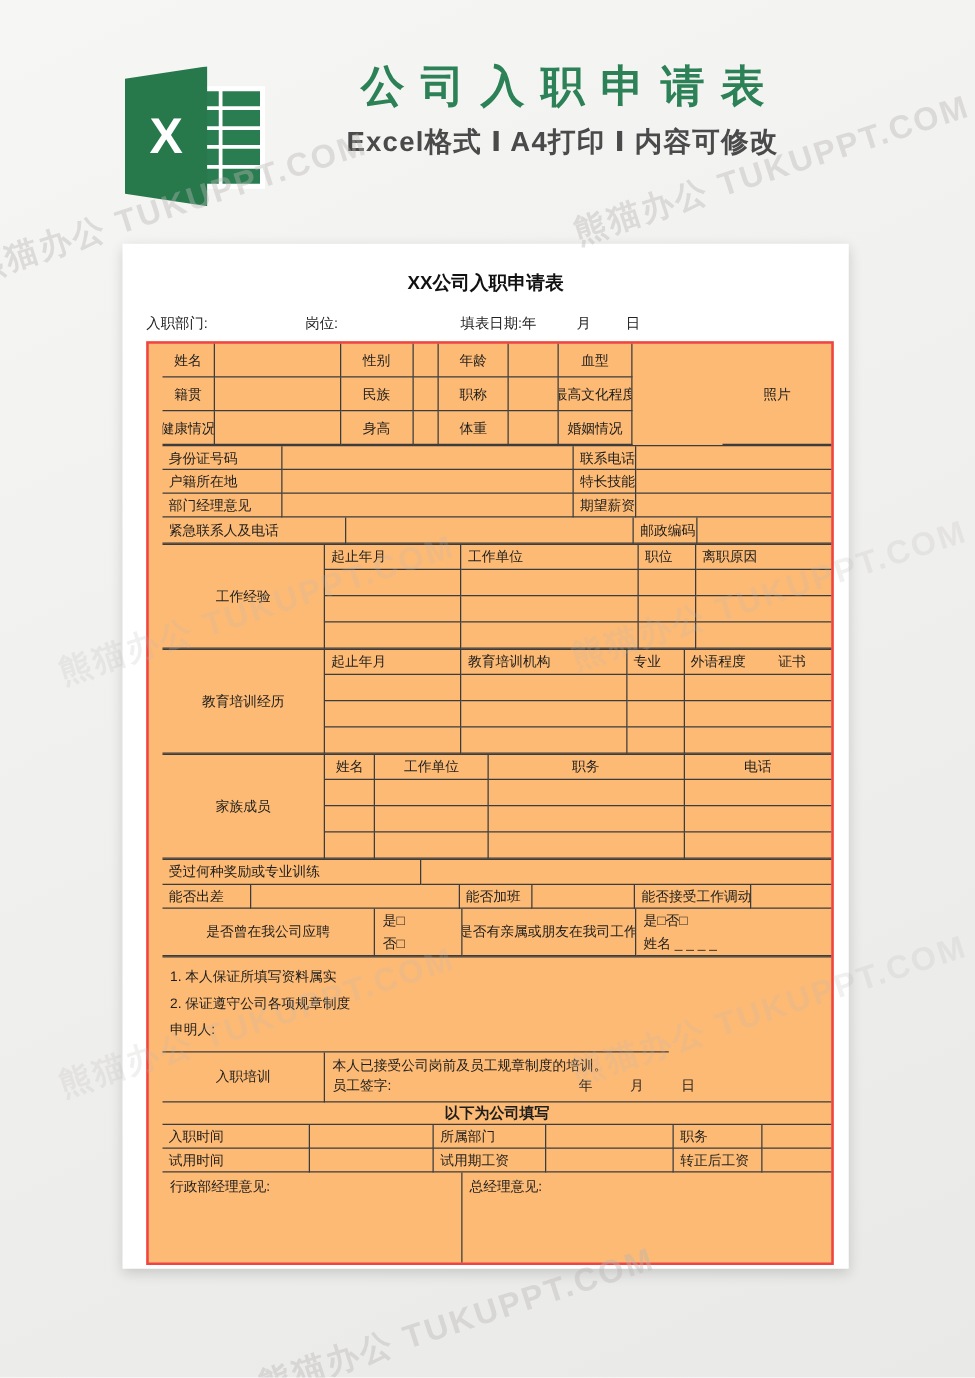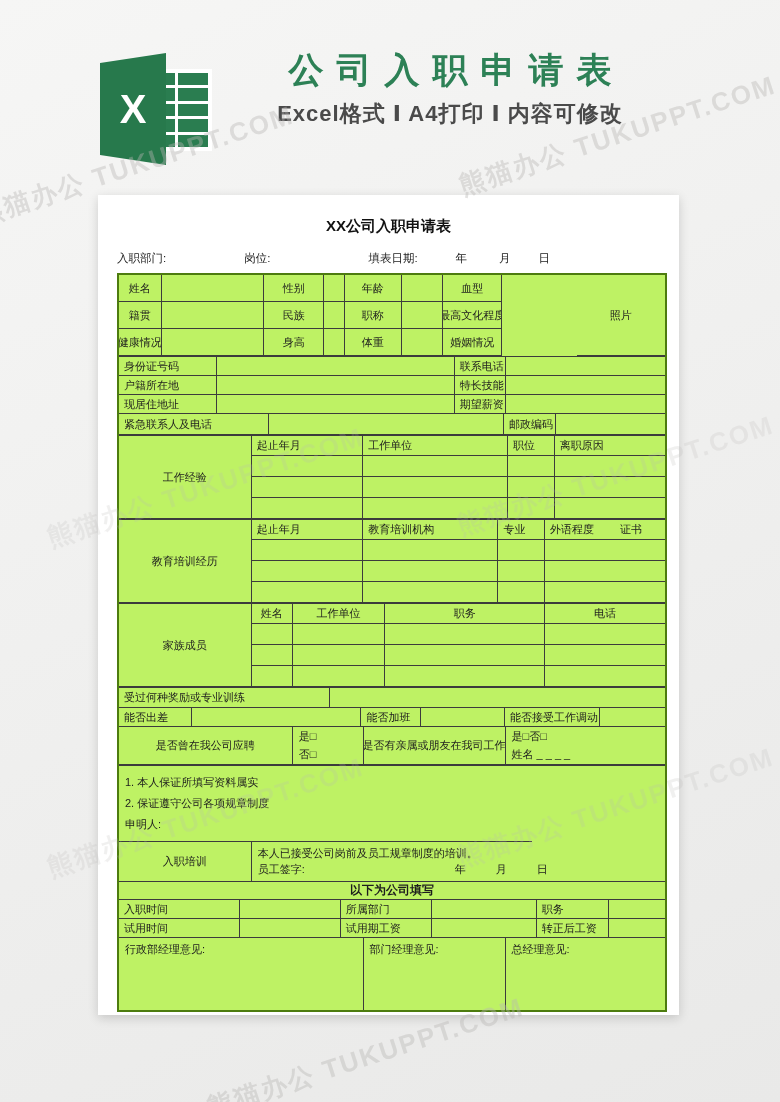--- a/index.html
+++ b/index.html
@@ -46,27 +46,28 @@
     background:#ffffff;box-shadow:0 3px 10px rgba(0,0,0,.16);z-index:3;
     box-sizing:border-box;
   }
   .pg-title{margin:22px 0 0;text-align:center;font-size:15px;font-weight:bold;color:#111;}
   .meta{
     display:flex;align-items:center;margin:15px 12px 7px 19px;
     font-size:11.5px;color:#222;white-space:nowrap;
   }
   .meta .m-dept{margin-right:78px;}
   .meta .m-post{margin-right:98px;}
-  .meta .m-date{margin-right:38px;}
+  .meta .m-date{}
   .meta .m-y{margin-right:32px;}
   .meta .m-m{margin-right:28px;}
   
   .tbl{
-    margin:0 12px 0 19px;border:2px solid #4d7c0f;font-size:11px;color:#1d1d1d;
-    background:#bef264;
+    margin:0 12px 0 19px;border:2px solid #ef4444;font-size:11px;color:#1d1d1d;
+    background:#fdba74;
+    padding-left:11px;
   }
   .r{display:flex;}
   .c{
     border-right:1px solid #3c3c3c;border-bottom:1px solid #3c3c3c;
     box-sizing:border-box;display:flex;align-items:center;justify-content:center;
     overflow:hidden;white-space:nowrap;
   }
   .c.tl{justify-content:flex-start;padding-left:5px;}
   .c.nr{border-right:none;}
   .c.nb{border-bottom:none;}
@@ -212,21 +213,21 @@
       <div class="c tl i3">联系电话</div>
       <div class="c i4 nr"></div>
     </div>
     <div class="r hB">
       <div class="c tl i1">户籍所在地</div>
       <div class="c i2"></div>
       <div class="c tl i3">特长技能</div>
       <div class="c i4 nr"></div>
     </div>
     <div class="r hB">
-      <div class="c tl i1">现居住地址</div>
+      <div class="c tl i1">部门经理意见</div>
       <div class="c i2"></div>
       <div class="c tl i3">期望薪资</div>
       <div class="c i4 nr"></div>
     </div>
 
     <div class="r hC">
       <div class="c tl e1">紧急联系人及电话</div>
       <div class="c e2"></div>
       <div class="c tl e3">邮政编码</div>
       <div class="c e4 nr"></div>
@@ -395,18 +396,17 @@
       <div class="c tl k1">试用时间</div>
       <div class="c k2"></div>
       <div class="c tl k3">试用期工资</div>
       <div class="c k4"></div>
       <div class="c tl k5">转正后工资</div>
       <div class="c k6 nr"></div>
     </div>
 
     <div class="r hOp">
       <div class="c op op1 nb">行政部经理意见:</div>
-      <div class="c op op2 nb">部门经理意见:</div>
       <div class="c op op3 nb nr">总经理意见:</div>
     </div>
 
   </div>
 </div>
 
 </body></html>

